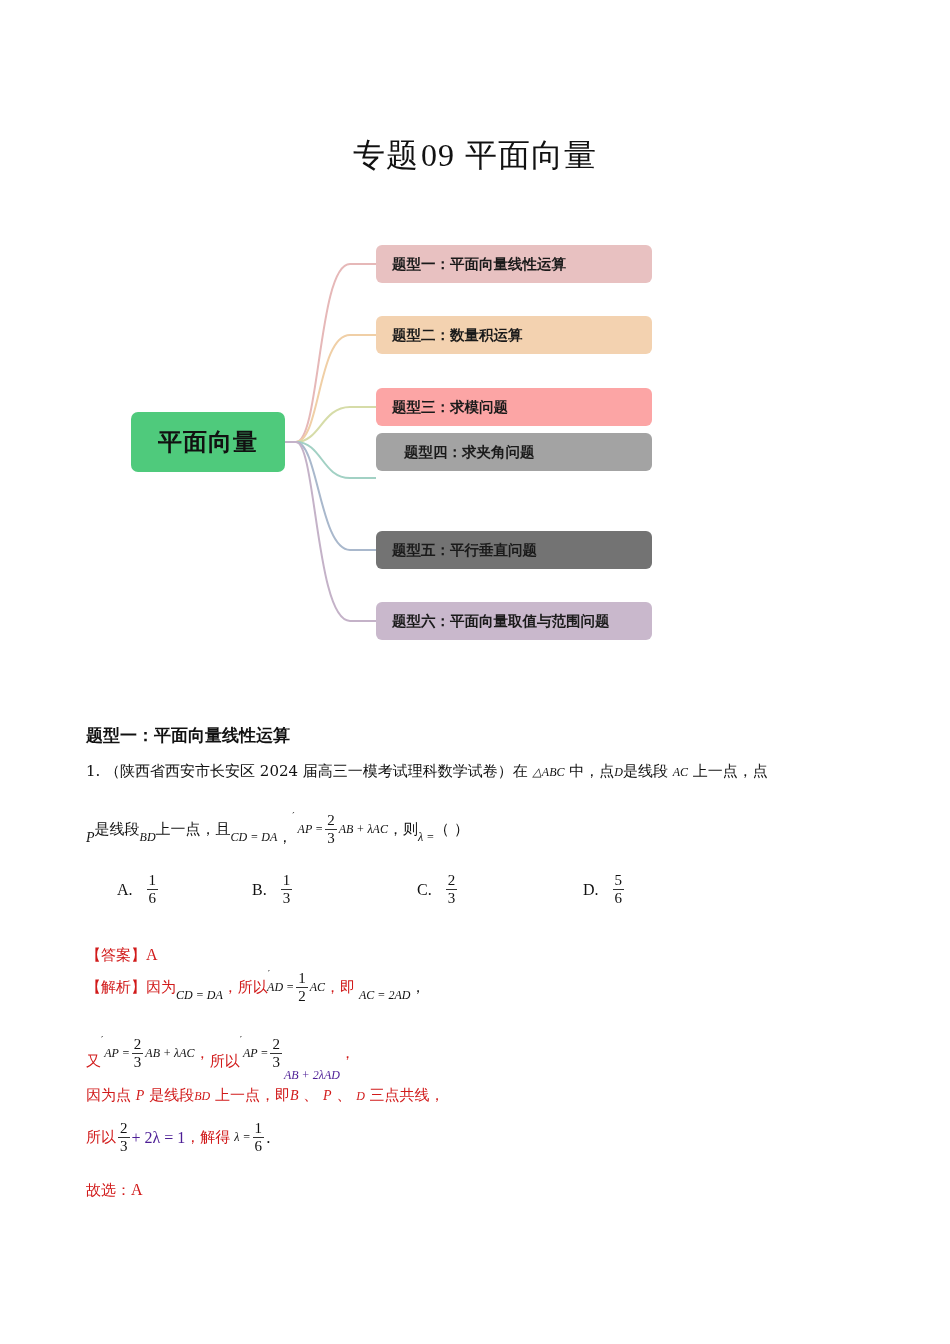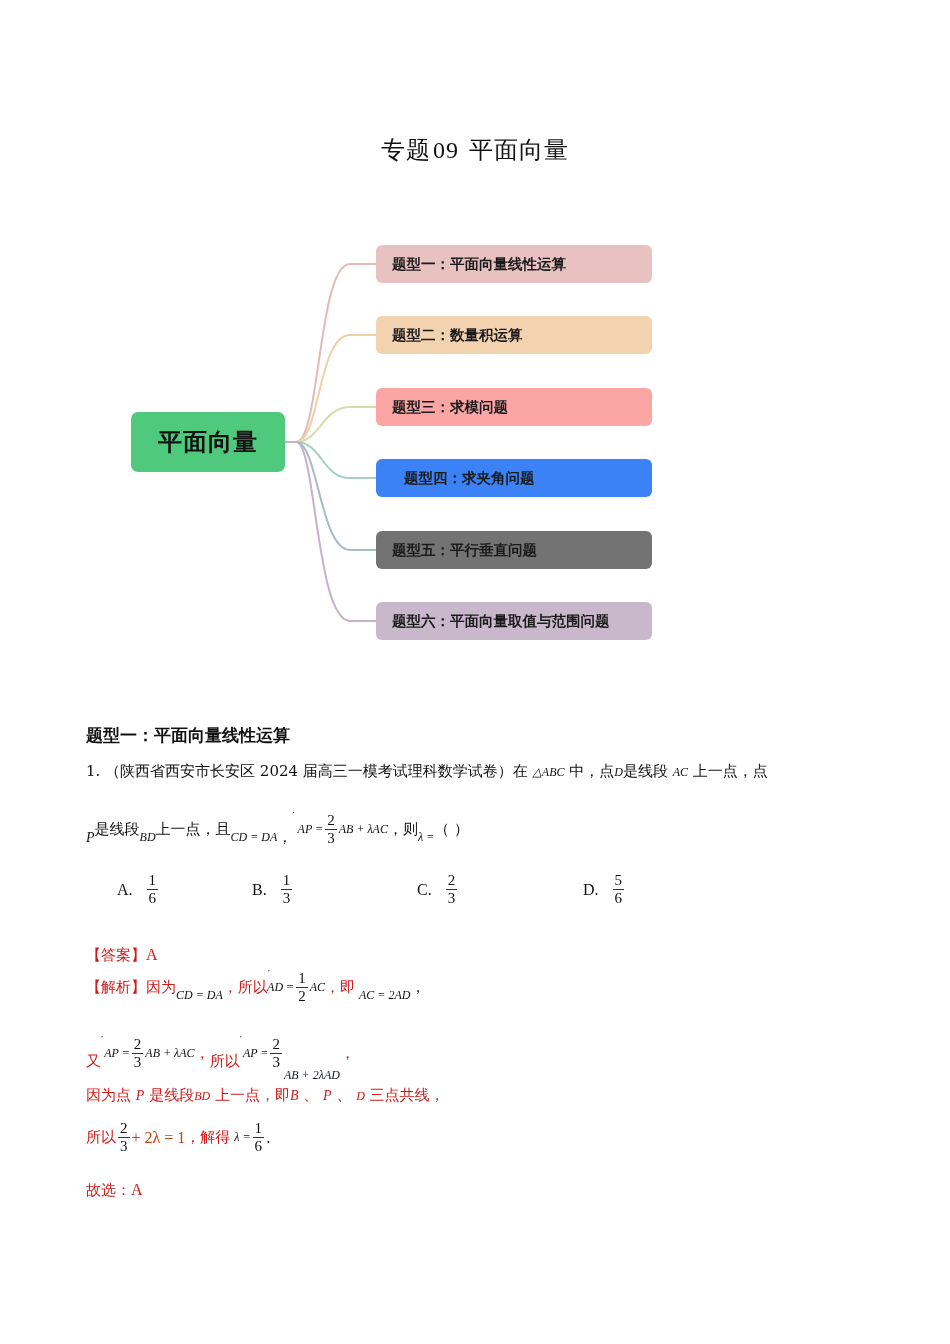--- a/index.html
+++ b/index.html
@@ -1,19 +1,19 @@
 <!DOCTYPE html>
 <html><head>
 <meta charset="utf-8">
 <style>
   html, body { margin: 0; padding: 0; background: #ffffff; }
   body { width: 950px; height: 1344px; position: relative; overflow: hidden;
          font-family: "DejaVu Serif", "Liberation Serif", serif; color: #111; }
   .abs { position: absolute; }
-  .title { left: 0; width: 950px; top: 134px; text-align: center; font-size: 24px; letter-spacing: 1px; color: #111; }
+  .title { left: 0; width: 950px; top: 134px; text-align: center; font-size: 32px; letter-spacing: 1px; color: #111; }
   .title .num { font-family: "Liberation Serif", serif; margin: 0 10px 0 2px; }
 
   
   .root { left: 131px; top: 412px; width: 154px; height: 60px; background: #4fca7c; border-radius: 7px;
           display: flex; align-items: center; justify-content: center;
           font-family: "DejaVu Sans", sans-serif; font-weight: bold; font-size: 24px; color: #111; letter-spacing: 1px; }
   .branch { left: 376px; width: 276px; height: 38px; border-radius: 6px; display: flex; align-items: center;
             padding-left: 16px; box-sizing: border-box; font-family: "DejaVu Sans", sans-serif; font-weight: bold;
             font-size: 14.5px; color: #1a1a1a; }
   svg.links { position: absolute; left: 0; top: 0; }
@@ -48,21 +48,21 @@
     <path d="M285 442 H296 C318 442 320 550 350 550 H376" stroke="#a9b8cc"></path>
     <path d="M285 442 H296 C316 442 316 621 350 621 H376" stroke="#c4b2c8"></path>
   </g>
 </svg>
 
 <div class="abs root">平面向量</div>
 
 <div class="abs branch" style="top:245px;background:#e8c1c1;">题型一：平面向量线性运算</div>
 <div class="abs branch" style="top:316px;background:#f3d2b0;">题型二：数量积运算</div>
 <div class="abs branch" style="top:388px;background:#fca5a5;">题型三：求模问题</div>
-<div class="abs branch" style="top:459px;background:#3b82f6;padding-left:28px;">题型四：求夹角问题</div>
+<div class="abs branch" style="top:433px;background:#a3a3a3;padding-left:28px;">题型四：求夹角问题</div>
 <div class="abs branch" style="top:531px;background:#737373;">题型五：平行垂直问题</div>
 <div class="abs branch" style="top:602px;background:#c9b8cc;">题型六：平面向量取值与范围问题</div>
 
 <div class="abs sec-head">题型一：平面向量线性运算</div>
 
 <div class="abs line" style="top:762px;">
   <span>1.</span>
   <span>（陕西省西安市长安区 2024 届高三一模考试理科数学试卷）</span><span>在</span>
   <span class="m">△ABC</span>
   <span>中，点</span><span class="m">D</span><span>是线段</span>
@@ -151,21 +151,21 @@
     </span>
   <span class="m" style="color:#111;">AB + λAC</span>
   <span>，</span>
   <span class="sub">所以</span>
   <span class="sup-mark" style="color:#111;">′</span>
   <span class="m" style="color:#111;margin-left:4px;">AP =</span>
   <span class="frac" style="color:#111;">
       <span class="n">2</span>
       <span>3</span>
     </span>
-  <span class="m" style="color:#0f172a;margin-top:44px;">AB + 2λAD</span>
+  <span class="m" style="color:#4c1d95;margin-top:44px;">AB + 2λAD</span>
   <span>，</span>
 </div>
 
 <div class="abs line red" style="top:1086px;">
   <span>因为点</span>
   <span class="m" style="font-size:14px;">P</span>
   <span>是线段</span><span class="m">BD</span>
   <span>上一点，即</span><span class="m" style="font-size:14px;">B</span>
   <span>、</span>
   <span class="m" style="font-size:14px;">P</span>
@@ -173,21 +173,21 @@
   <span class="m">D</span>
   <span>三点共线，</span>
 </div>
 
 <div class="abs line red" style="top:1120px;display:flex;align-items:center;">
   <span>所以</span>
   <span class="frac" style="color:#111;">
       <span class="n">2</span>
       <span>3</span>
     </span>
-  <span class="mu" style="color:#c2410c;">+ 2λ = 1</span>
+  <span class="mu" style="color:#4c1d95;">+ 2λ = 1</span>
   <span>，</span>
   <span>解得</span>
   <span class="m" style="color:#111;margin-left:4px;">λ =</span>
   <span class="frac" style="color:#111;">
       <span class="n">1</span>
       <span>6</span>
     </span>
   <span style="color:#111;">.</span>
 </div>
 

